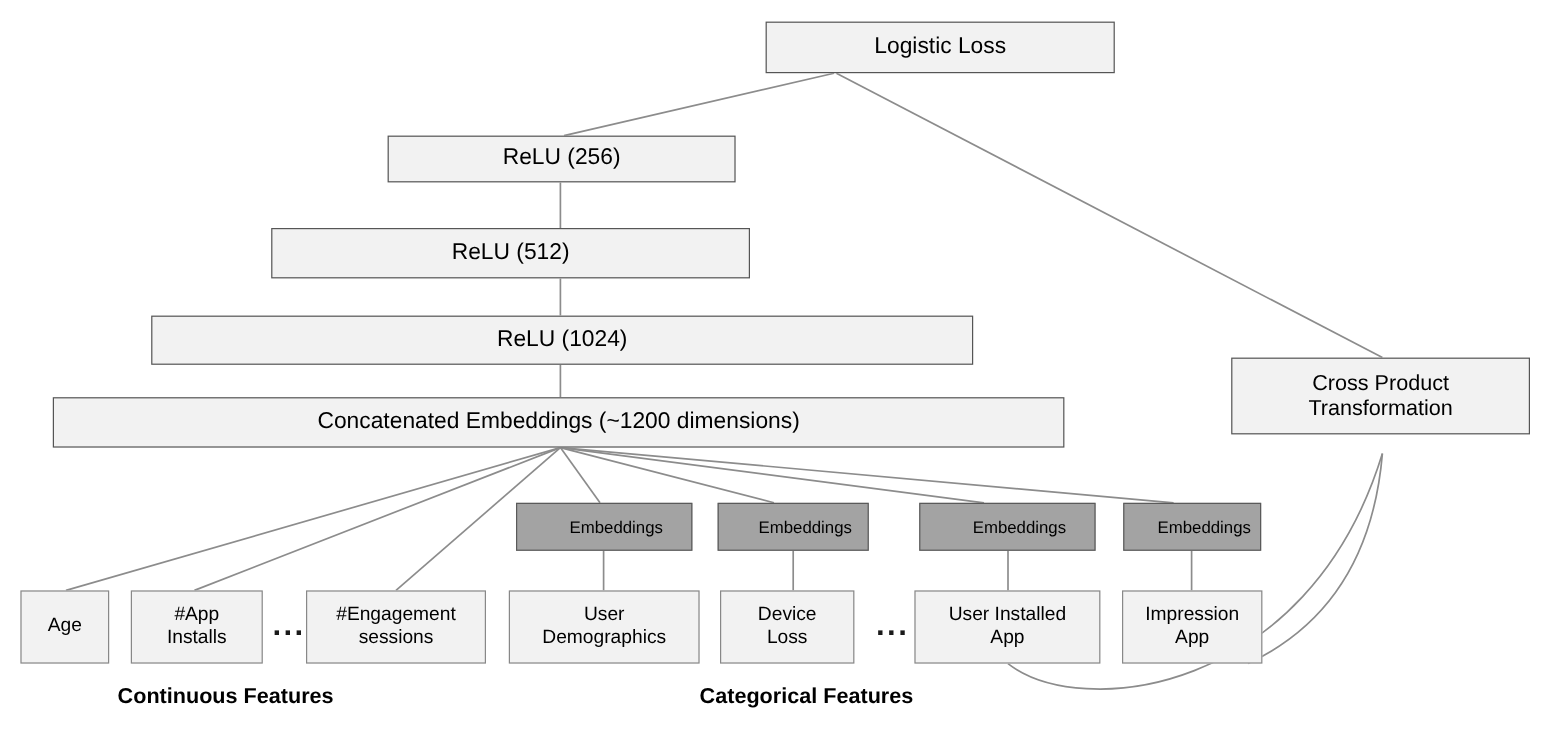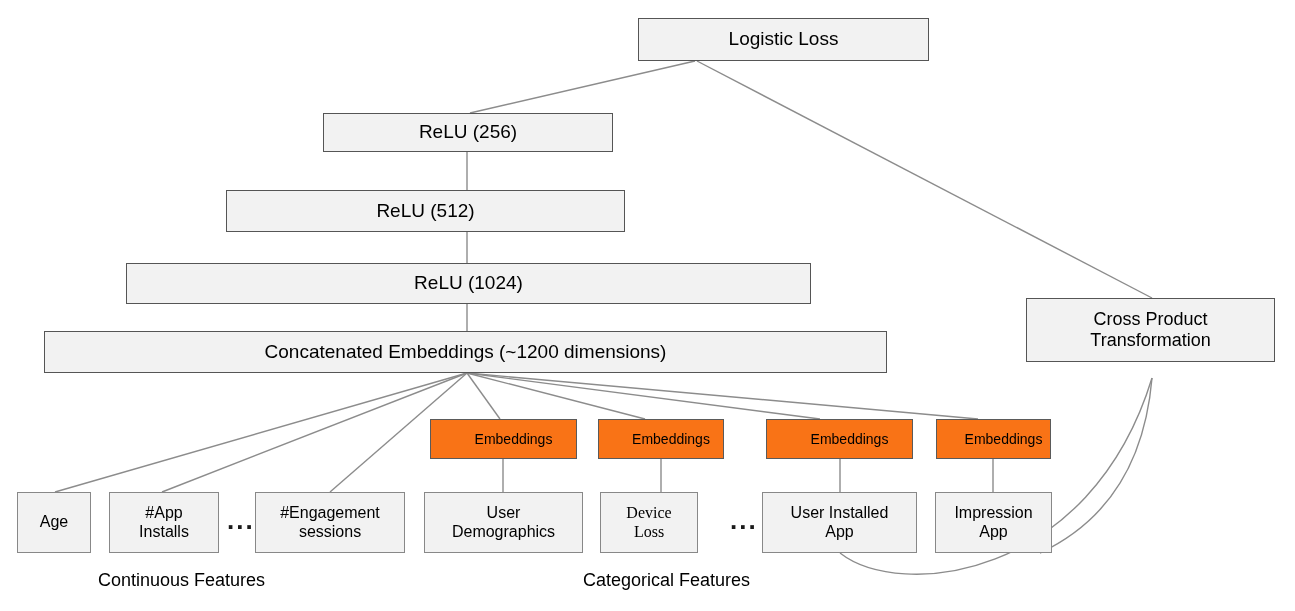--- a/index.html
+++ b/index.html
@@ -33,21 +33,21 @@
     text-align: center;
     color: #000000;
     line-height: 1.18;
     z-index: 2;
   }
   .node.light {
     background: #f2f2f2;
     border: 1px solid #888888;
   }
   .node.dark {
-    background: #f97316;
+    background: #a3a3a3;
     border: 1.5px solid #5a5a5a;
     padding-left: 20px;
   }
   .node.strong {
     border: 1.5px solid #555555;
   }
   .t-18 { font-size: 19px; }
   .t-17 { font-size: 18px; }
   .t-15 { font-size: 16px; }
   .t-13 { font-size: 14px; }
@@ -56,21 +56,21 @@
     font-size: 26px;
     font-weight: bold;
     color: #1a1a1a;
     letter-spacing: 2px;
     line-height: 1;
     z-index: 3;
   }
   .group-label {
     position: absolute;
     font-size: 18px;
-    font-weight: normal;
+    font-weight: bold;
     color: #000000;
     white-space: nowrap;
     z-index: 3;
   }
 </style>
 </head>
 <body>
 
 <div id="canvas">
 
@@ -153,21 +153,21 @@
   </div>
   <div class="node light t-15" style="left:255px; top:492px; width:150px; height:61px; flex-direction:column;">
     <span>#Engagement</span>
     <span>sessions</span>
   </div>
 
   <div class="node light t-15" style="left:424px; top:492px; width:159px; height:61px; flex-direction:column;text-align:right;">
     <span>User</span>
     <span>Demographics</span>
   </div>
-  <div class="node light t-15" style="left:600px; top:492px; width:98px; height:61px; flex-direction:column;font-family:Liberation Serif, serif;">
+  <div class="node light t-15" style="left:600px; top:492px; width:112px; height:61px; flex-direction:column;">
     <span>Device</span>
     <span>Loss</span>
   </div>
   <div class="node light t-15" style="left:762px; top:492px; width:155px; height:61px; flex-direction:column;">
     <span>User Installed</span>
     <span>App</span>
   </div>
   <div class="node light t-15" style="left:935px; top:492px; width:117px; height:61px; flex-direction:column;">
     <span>Impression</span>
     <span>App</span>

